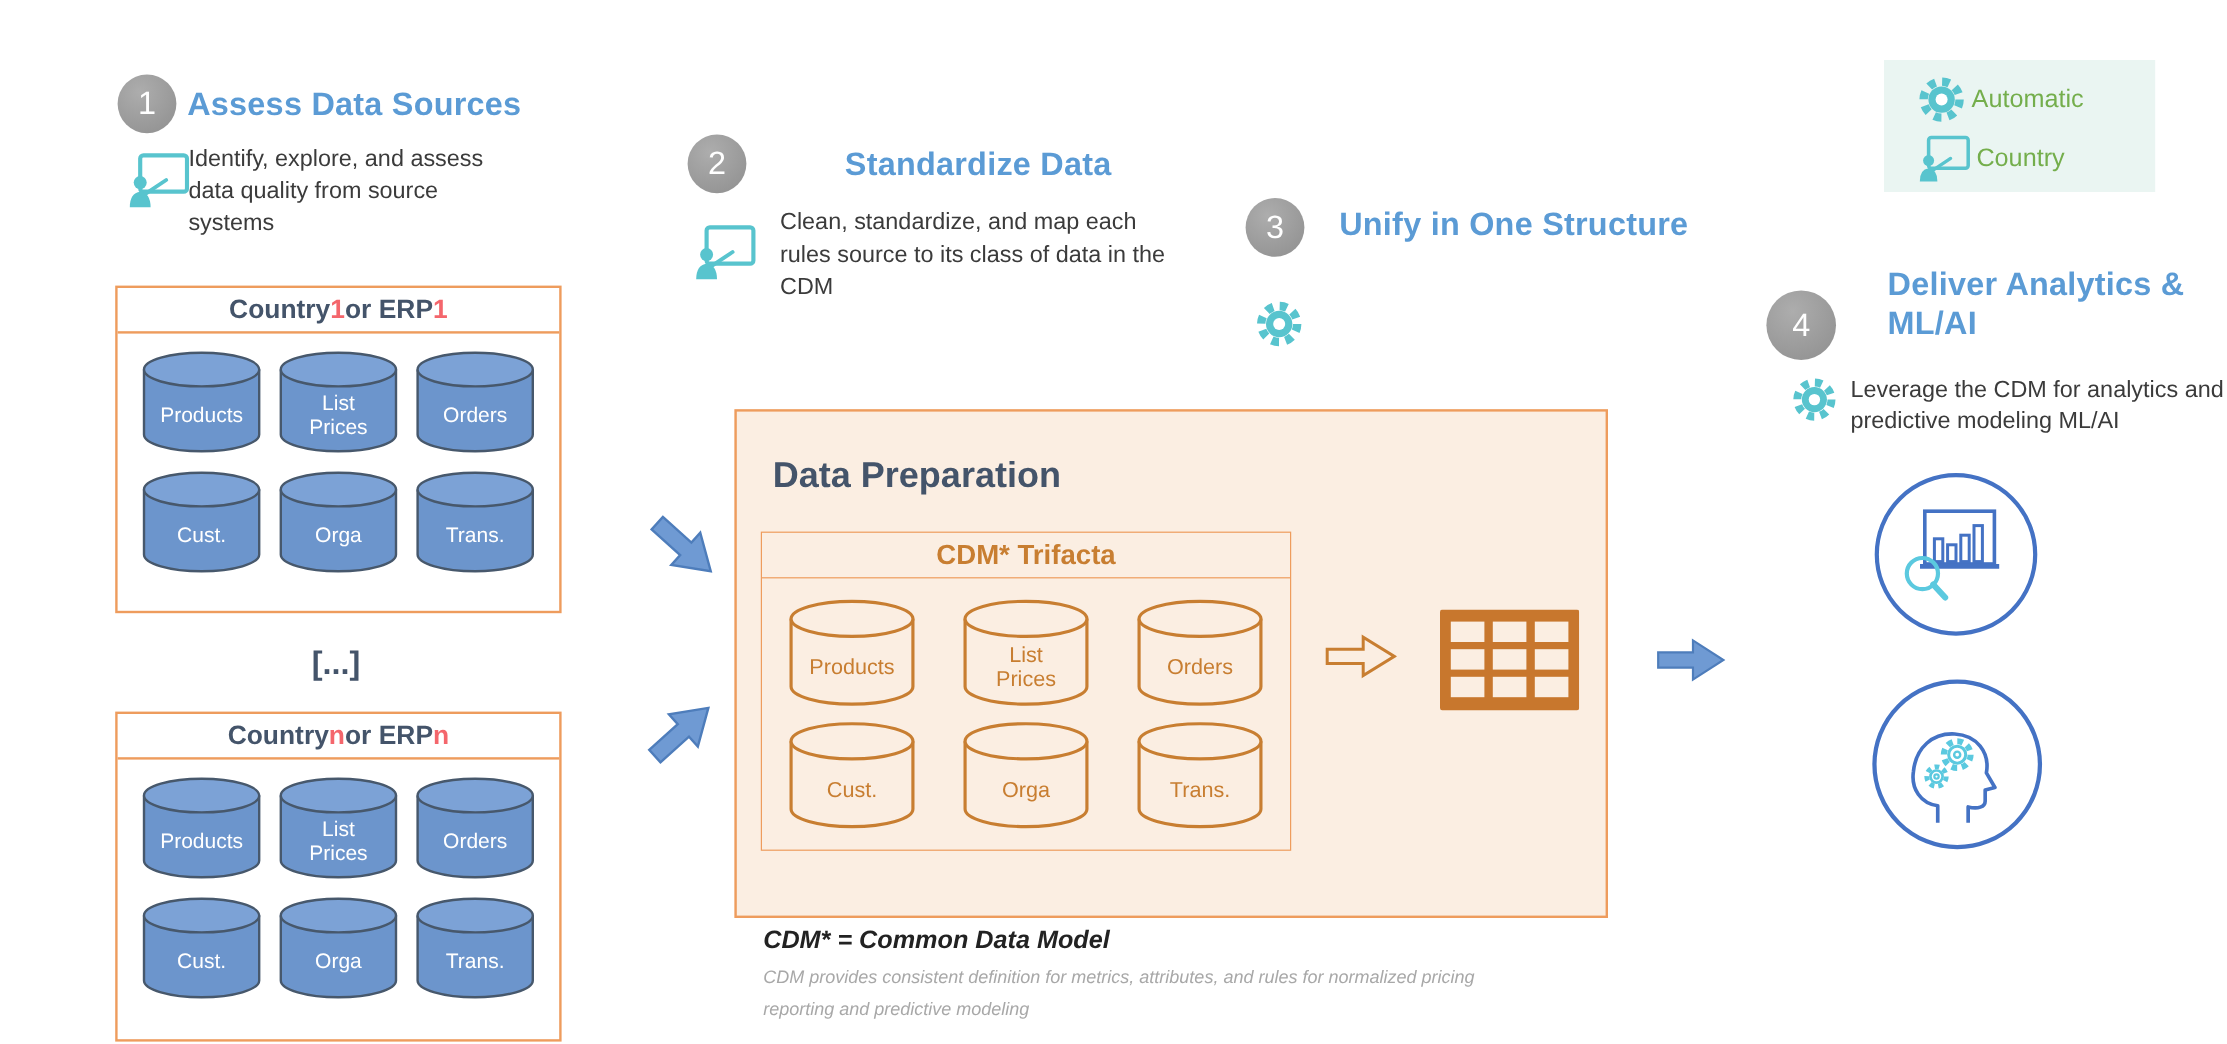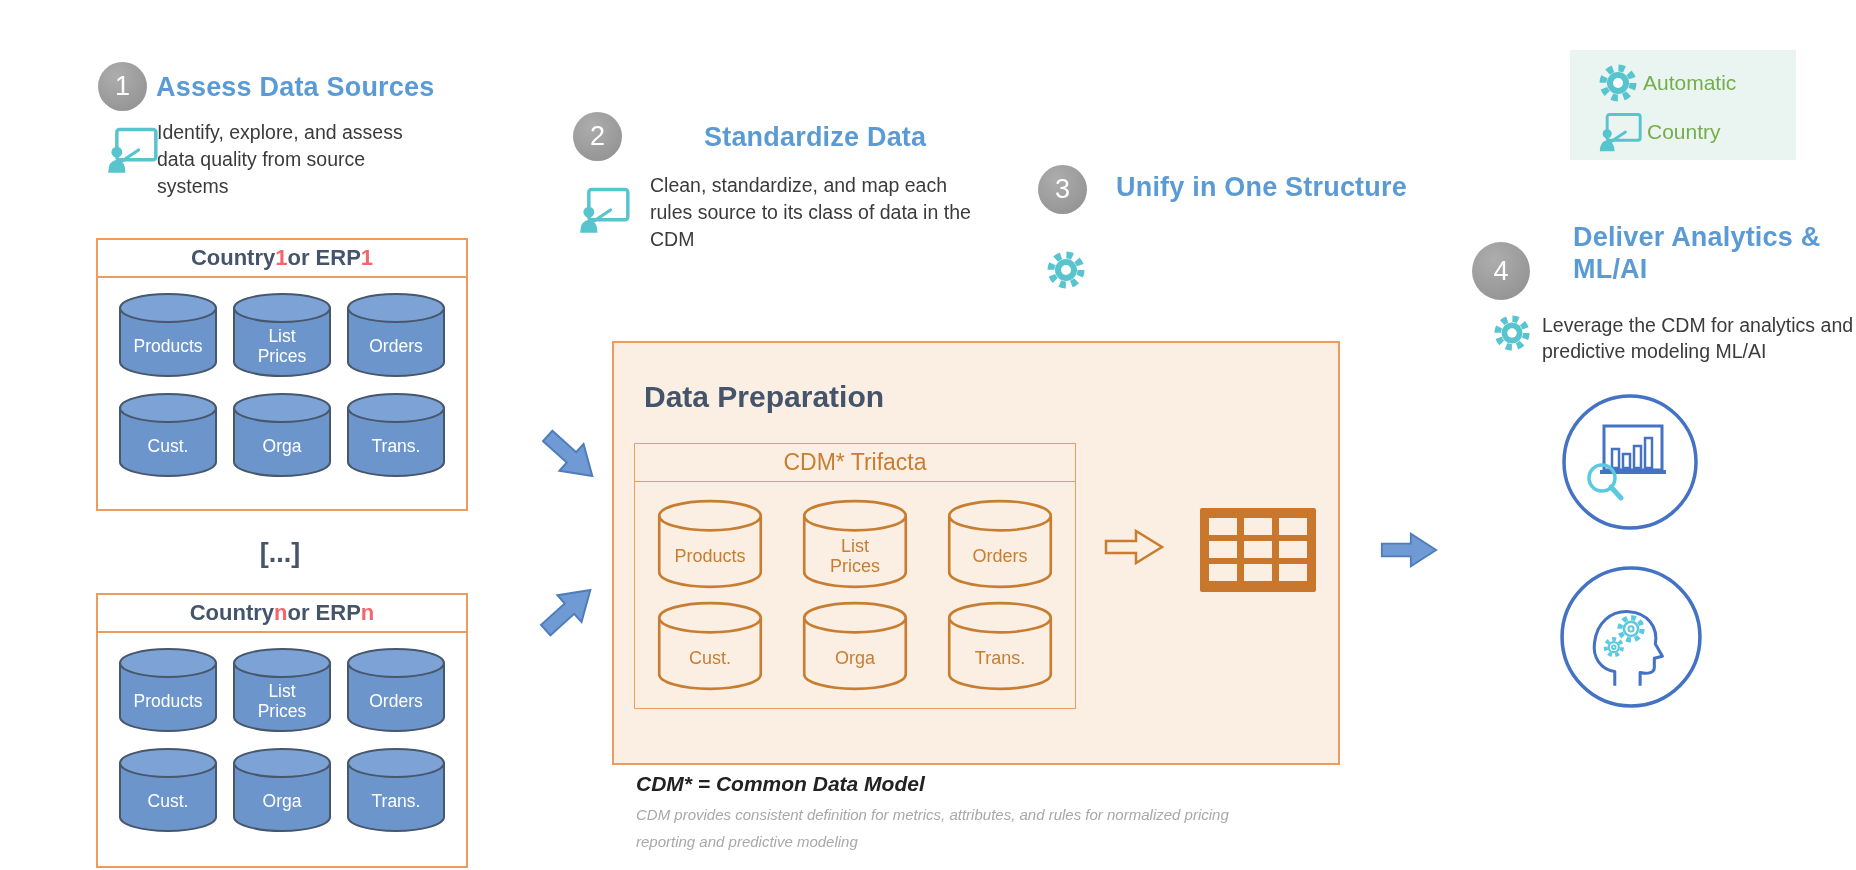--- a/index.html
+++ b/index.html
@@ -60,21 +60,21 @@
     font-size:27px;font-weight:bold;color:var(--navy);}
 
   
   .prep-box{position:absolute;left:612px;top:341px;width:724px;height:420px;
     background:var(--peach_bg);border:2px solid var(--orange_border);}
   .prep-title{position:absolute;left:30px;top:16px;font-size:30px;font-weight:bold;color:var(--navy);margin-top:21px;}
   .cdm-box{position:absolute;left:20px;top:100px;width:440px;height:264px;
     border:1.5px solid var(--orange_border);}
   .cdm-header{height:37px;border-bottom:1.5px solid var(--orange_border);
     display:flex;align-items:center;justify-content:center;
-    font-size:23px;font-weight:normal;color:var(--orange_text);}
+    font-size:23px;font-weight:bold;color:var(--orange_text);}
 
   
   .solid-arrow{fill:var(--arrow_blue);stroke:var(--arrow_blue_stroke);stroke-width:2;}
   .hollow-arrow{fill:none;stroke:var(--orange_text);stroke-width:2.5;}
   .table-cell{fill:var(--peach_bg);}
   .table-frame{fill:var(--orange_deep);}
 
   
   .big-circle{stroke:var(--circle_blue);fill:#fff;}
   .blue-line{stroke:var(--circle_blue);fill:none;}

